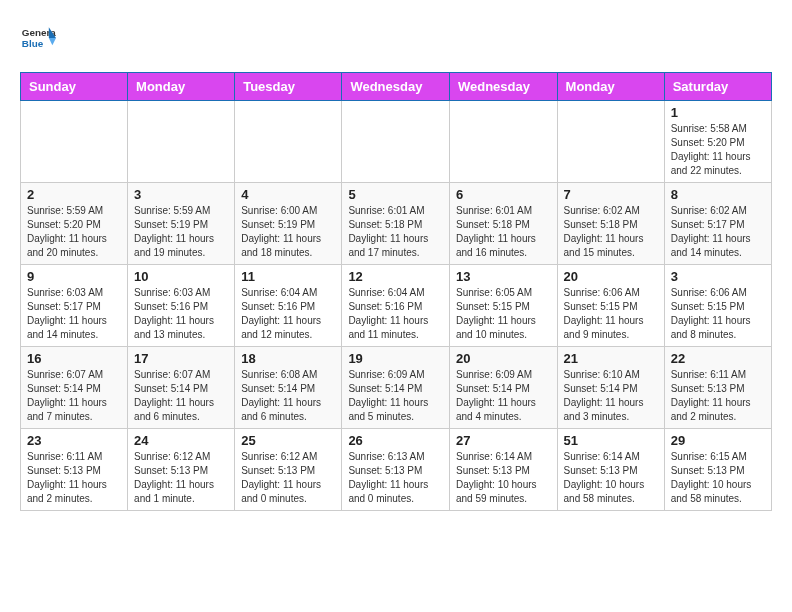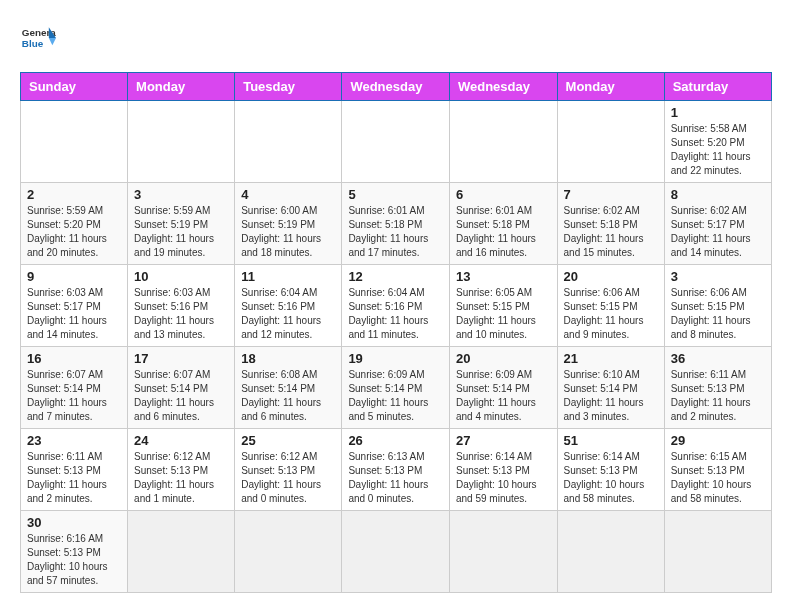--- a/index.html
+++ b/index.html
@@ -250,21 +250,21 @@
 Sunset: 5:14 PM
 Daylight: 11 hours and 4 minutes.</div>
         </td>
         <td>
           <span class="day-number">21</span>
           <div class="day-info">Sunrise: 6:10 AM
 Sunset: 5:14 PM
 Daylight: 11 hours and 3 minutes.</div>
         </td>
         <td>
-          <span class="day-number">36</span>
+          <span class="day-number">22</span>
           <div class="day-info">Sunrise: 6:11 AM
 Sunset: 5:13 PM
 Daylight: 11 hours and 2 minutes.</div>
         </td>
       </tr>
       <tr>
         <td>
           <span class="day-number">23</span>
           <div class="day-info">Sunrise: 6:11 AM
 Sunset: 5:13 PM
@@ -299,29 +299,15 @@
           <div class="day-info">Sunrise: 6:14 AM
 Sunset: 5:13 PM
 Daylight: 10 hours and 58 minutes.</div>
         </td>
         <td>
           <span class="day-number">29</span>
           <div class="day-info">Sunrise: 6:15 AM
 Sunset: 5:13 PM
 Daylight: 10 hours and 58 minutes.</div>
         </td>
-      </tr>
-      <tr>
-        <td>
-          <span class="day-number">30</span>
-          <div class="day-info">Sunrise: 6:16 AM
-Sunset: 5:13 PM
-Daylight: 10 hours and 57 minutes.</div>
-        </td>
-        <td class="empty"></td>
-        <td class="empty"></td>
-        <td class="empty"></td>
-        <td class="empty"></td>
-        <td class="empty"></td>
-        <td class="empty"></td>
       </tr>
     </tbody>
 </table>
 
 </body></html>

